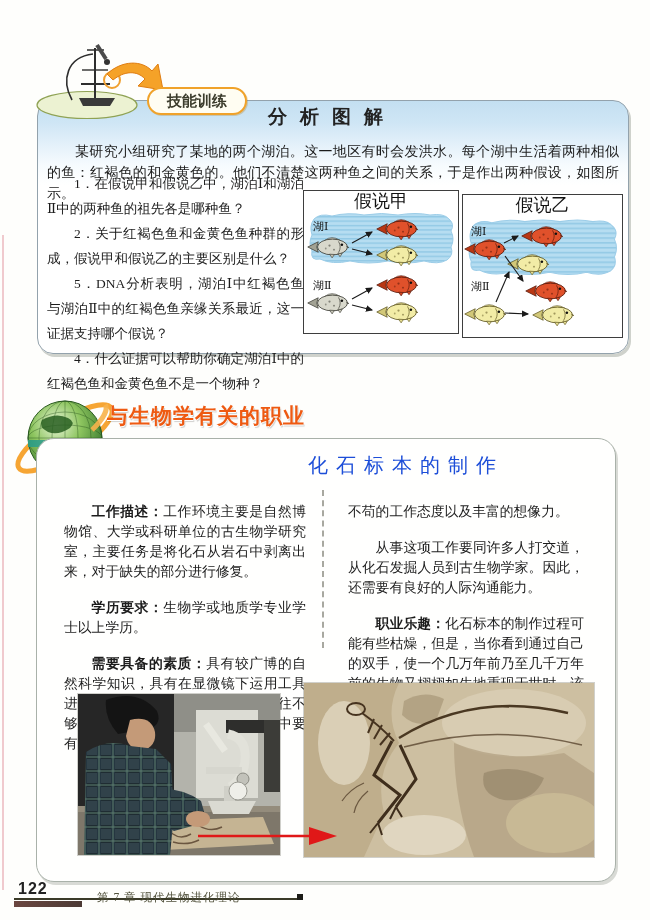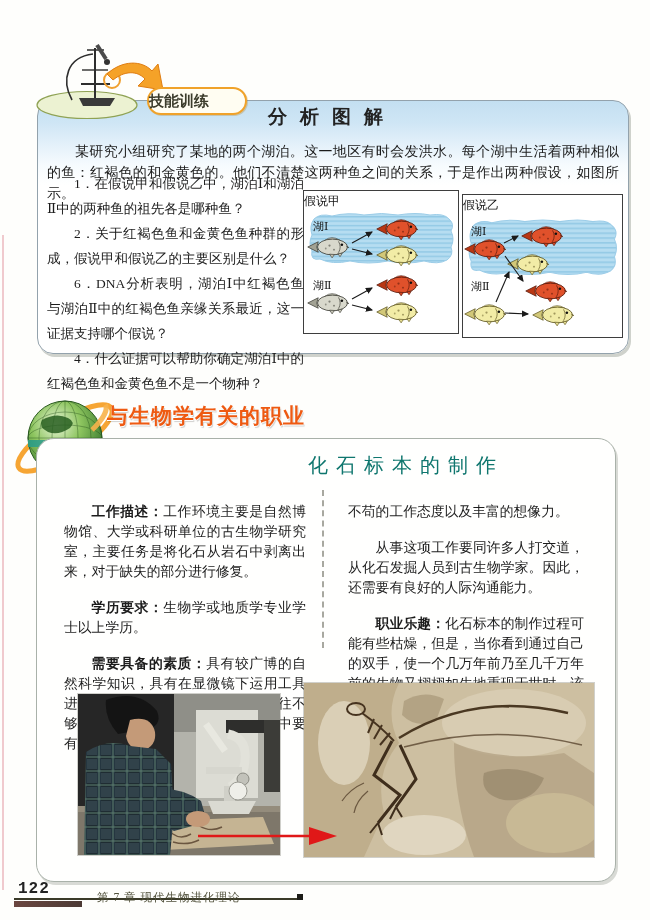--- a/index.html
+++ b/index.html
@@ -11,54 +11,54 @@
      background:linear-gradient(180deg,#c3dff1 0px,#cfe6f5 22px,#e4f1fa 44px,#f6fbfe 64px,#ffffff 84px);
      box-shadow:2px 3px 0 rgba(160,165,155,.5);}
   #skill-title{left:268px;top:104px;width:220px;font-size:19px;font-weight:700;letter-spacing:13px;color:#222;}
   #intro{left:47px;top:127px;width:572px;font-size:14px;line-height:21px;text-align:justify;text-indent:2em;margin-top:14px;}
   #questions{left:47px;top:171px;width:257px;font-size:13.5px;line-height:25px;text-align:justify;}
   #questions p{margin:0;text-indent:2em;}
   
   .diag{border:1px solid #3e3e3e;background:#fff;}
   #diag-a{left:303px;top:190px;width:154px;height:142px;}
   #diag-b{left:462px;top:194px;width:159px;height:142px;}
-  .diag-title{text-align:left;font-size:12px;line-height:16px;padding-top:2px;
+  .diag-title{text-align:center;font-size:18px;line-height:16px;padding-top:2px;
       font-family:"Liberation Serif","DejaVu Serif",serif;color:#111;}
   .lake-label{font-size:11px;fill:#111;font-family:"Liberation Serif","DejaVu Serif",serif;}
   .fish-gray{--body:#d8d8cc;--tail:#a2a294;--line:#3c3c34;--fin:#c4c4b6;}
   .fish-red{--body:#e0512b;--tail:#b93714;--line:#55180a;--fin:#d14522;}
   .fish-yellow{--body:#f2eca6;--tail:#d2c878;--line:#5c5420;--fin:#e4dc8e;}
   .darrow{stroke:#1a1a1a;stroke-width:1.1;fill:none;marker-end:url(#ah);}
   
   #badge{left:147px;top:87px;width:96px;height:24px;border:2px solid #f0a22a;border-radius:14px;background:#fffdf2;
-     text-align:left;line-height:24px;font-size:15px;font-weight:700;color:#3c3c2c;
+     text-align:center;line-height:24px;font-size:15px;font-weight:700;color:#3c3c2c;
      font-family:"Liberation Sans","DejaVu Sans",sans-serif;box-shadow:1px 1px 0 rgba(180,140,60,.35);}
   
   #careers-heading{left:107px;top:402px;font-size:21px;font-weight:700;letter-spacing:1px;color:#ee5a12;
      font-family:"Liberation Sans","DejaVu Sans",sans-serif;text-shadow:0 1px 0 #fff,1px 2px 1px rgba(0,0,0,.18);}
   #green-bar{left:28px;top:440px;width:584px;height:7px;
      background:linear-gradient(90deg,#2f9c7e 0%,#86ccb4 14%,#c8e9dc 34%,#eef8f3 60%,rgba(255,255,255,0) 85%);}
   #fossil-box{left:36px;top:438px;width:578px;height:442px;border:1.5px solid #a9b1a9;border-radius:18px;
      background:#fffffe;box-shadow:2px 3px 0 rgba(160,165,155,.4);}
-  #fossil-title{left:276px;top:452px;width:260px;text-align:center;font-size:20px;letter-spacing:8px;color:#0f766e;}
+  #fossil-title{left:276px;top:452px;width:260px;text-align:center;font-size:20px;letter-spacing:8px;color:#1d4ed8;}
   .col{font-size:13.8px;line-height:20px;text-align:justify;}
   .col p{margin:16px;}
   .col p.ind{text-indent:2em;}
   .col b{font-family:"Liberation Sans","DejaVu Sans",sans-serif;font-weight:700;}
   #col-left{left:48px;top:486px;width:274px;}
   #col-right{left:332px;top:486px;width:268px;}
   #col-divider{left:322px;top:490px;height:158px;width:0;border-left:2px dashed #a8a8a0;}
   
   .photo{box-shadow:0 0 0 1px rgba(120,120,110,.35);}
   #photo-left{left:78px;top:694px;width:202px;height:161px;}
   #photo-right{left:304px;top:683px;width:290px;height:174px;}
   #photo-arrow{left:196px;top:824px;width:145px;height:24px;z-index:5;}
   
   #footer-num{left:18px;top:880px;font-size:16px;font-weight:700;letter-spacing:1px;color:#222;
-      font-family:Liberation Mono, monospace;}
+      font-family:Liberation Sans, sans-serif;}
   #footer-rule{left:14px;top:898px;width:286px;height:1.5px;background:#3a3a28;}
   #footer-dot{left:297px;top:894px;width:6px;height:6px;background:#1c1c18;}
   #footer-bar{left:14px;top:901px;width:68px;height:6px;background:linear-gradient(90deg,#6b4640,#4c3a34);}
   #footer-chapter{left:97px;top:890px;font-size:11.5px;color:#50503a;letter-spacing:1px;}
   #page-edge{left:2px;top:235px;width:2px;height:655px;background:rgba(225,140,150,.45);}
 </style>
 </head>
 <body>
 
 <svg width="0" height="0" style="position:absolute" aria-hidden="true">
@@ -123,21 +123,21 @@
     <span>技能训练</span>
   </div>
 
   <div id="skill-title" class="abs">分析图解</div>
 
   <p id="intro" class="abs">某研究小组研究了某地的两个湖泊。这一地区有时会发洪水。每个湖中生活着两种相似的鱼：红褐色的和金黄色的。他们不清楚这两种鱼之间的关系，于是作出两种假设，如图所示。</p>
 
   <div id="questions" class="abs">
     <p>1．在假说甲和假说乙中，湖泊Ⅰ和湖泊Ⅱ中的两种鱼的祖先各是哪种鱼？</p>
     <p>2．关于红褐色鱼和金黄色鱼种群的形成，假说甲和假说乙的主要区别是什么？</p>
-    <p>6．DNA分析表明，湖泊Ⅰ中红褐色鱼与湖泊Ⅱ中的红褐色鱼亲缘关系最近，这一证据支持哪个假说？</p>
+    <p>5．DNA分析表明，湖泊Ⅰ中红褐色鱼与湖泊Ⅱ中的红褐色鱼亲缘关系最近，这一证据支持哪个假说？</p>
     <p>4．什么证据可以帮助你确定湖泊Ⅰ中的红褐色鱼和金黄色鱼不是一个物种？</p>
   </div>
 
   <div id="diag-a" class="abs diag">
     <div class="diag-title">假说甲</div>
     <svg width="152" height="124" viewBox="0 0 152 124">
       <path d="M10,10 Q16,4 28,7 Q44,3 60,6 Q78,3 94,6 Q112,3 126,6 Q140,4 145,10 Q151,15 147,22 Q151,30 147,38 Q150,46 143,51 Q134,56 120,52 Q102,56 84,52 Q64,56 46,52 Q28,56 16,50 Q6,52 8,42 Q4,34 8,26 Q5,17 10,10 Z" fill="url(#waterpat)" stroke="#9ccde8" stroke-width="1"></path>
       <text class="lake-label" x="9" y="21">湖Ⅰ</text>
       <use href="#fish" class="fish-gray" transform="translate(3,26) scale(0.75)"></use>
       <use href="#fish" class="fish-red" transform="translate(72,8) scale(0.75)"></use>

